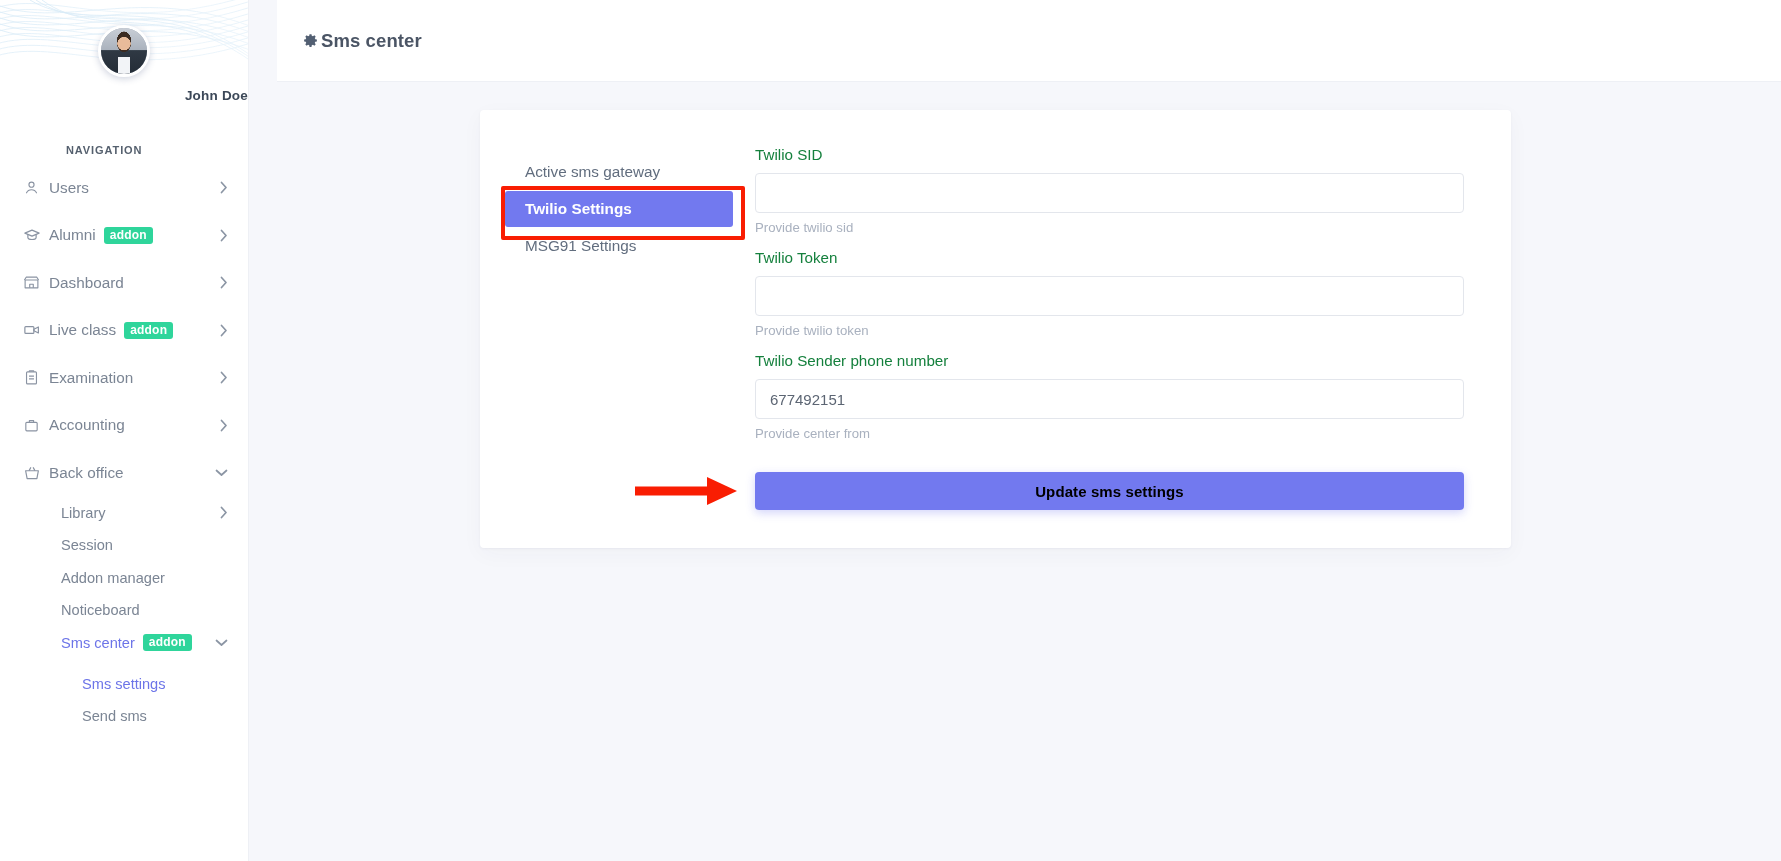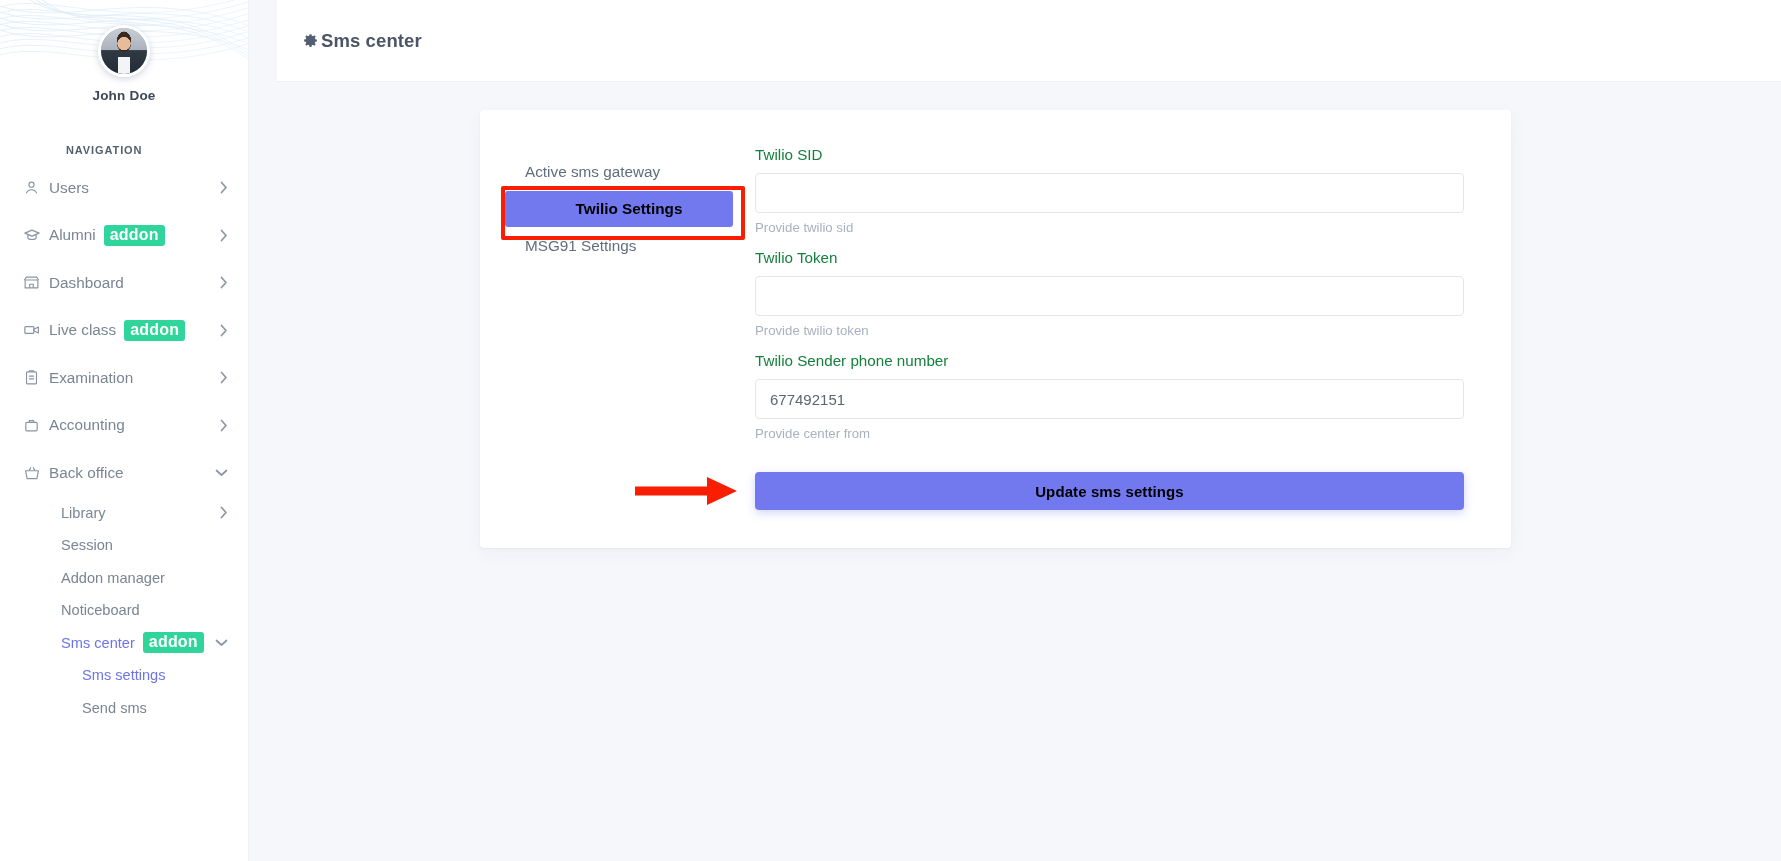--- a/index.html
+++ b/index.html
@@ -26,21 +26,21 @@
     position: absolute;
     top: 0; left: 0;
     width: 249px;
     height: 105px;
     pointer-events: none;
   }
   .profile {
     position: relative;
     z-index: 2;
     padding-top: 25px;
-    text-align: center;
+    text-align: right;
   }
   .avatar {
     width: 52px; height: 52px;
     border-radius: 50%;
     margin: 0 auto;
     overflow: hidden;
     border: 3px solid #ffffff;
     box-shadow: 0 2px 7px rgba(40,60,110,0.22);
     background: #9aa6b5;
     position: relative;
@@ -104,33 +104,33 @@
     padding-left: 61px;
     padding-right: 20px;
     font-size: 14.6px;
     color: #7b8594;
     cursor: pointer;
   }
   .nav-sub.has-chev .chev { margin-left: auto; color: #8b95a4; display:flex; }
   .nav-sub.active { color: #6c74e8; }
   .nav-sub2 {
     display: flex;
-    align-items: center;
+    align-items: flex-end;
     height: 32.5px;
     padding-left: 82px;
     font-size: 14.6px;
     color: #7b8594;
     cursor: pointer;
   }
   .nav-sub2.active { color: #6c74e8; }
   .badge-addon {
     display: inline-block;
     background: #2fd59b;
     color: #ffffff;
-    font-size: 16px;
+    font-size: 12px;
     font-weight: bold;
     border-radius: 3px;
     padding: 2px 6px 3px 6px;
     margin-left: 8px;
     line-height: 1;
     letter-spacing: .2px;
   }
 
   
   .main {
@@ -181,23 +181,22 @@
     padding-left: 20px;
     font-size: 15.3px;
     color: #616d7e;
     border-radius: 3px;
     cursor: pointer;
     margin-bottom: 1px;
     position: relative;
   }
   .tab.selected {
     background: #7279ef;
-    color: #000000;
+    color: #ffffff;
     font-weight: bold;
-    justify-content: center;
   }
   .tab.highlight::after {
     content: "";
     position: absolute;
     left: -4px; top: -5px;
     width: calc(100% + 8px);
     height: calc(100% + 10px);
     border: 4px solid #f91d02;
     border-radius: 2px;
     pointer-events: none;

